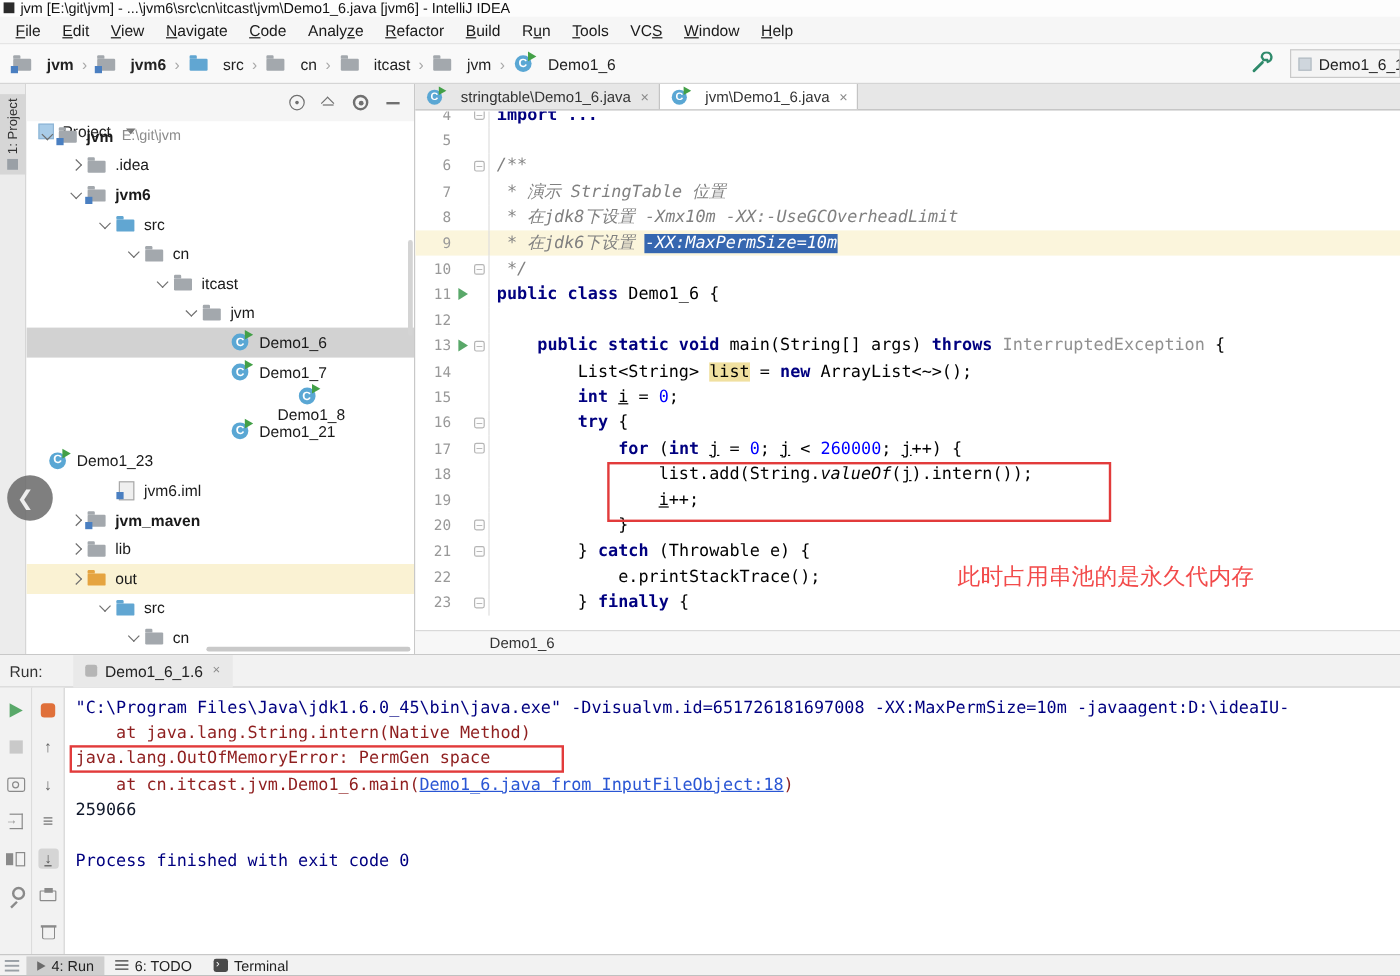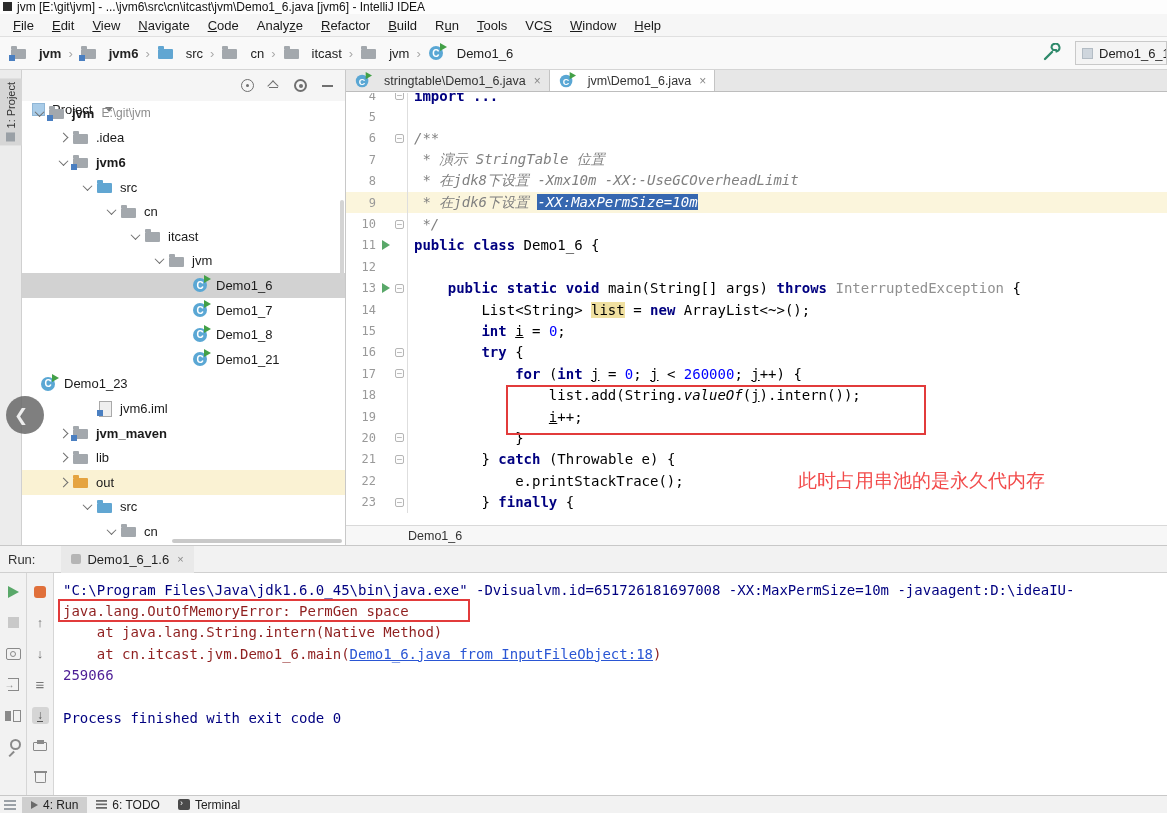--- a/index.html
+++ b/index.html
@@ -133,21 +133,21 @@
   .i-scroll-end::before { content:'↓'; color:#555; font-size:12px; border-bottom:1.5px solid #555; line-height:12px; }
   .i-print::before { content:''; width:12px; height:7px; border:1.5px solid #8a8a8a; border-radius:1px; }
   .i-print::after { content:''; position:absolute; top:2px; width:7px; height:4px; background:#8a8a8a; }
   .i-clear::before { content:''; width:9px; height:10px; border:1.5px solid #8a8a8a; border-top:none; border-radius:0 0 2px 2px; }
   .i-clear::after { content:''; position:absolute; top:2px; width:13px; height:1.5px; background:#8a8a8a; }
 
   .console { position:absolute; left:55px; top:27px; right:0; bottom:0; padding:6px 0 0 8px; overflow:hidden; }
   .crow2 { height:21.4px; font-family:"DejaVu Sans Mono", monospace; font-size:14px; white-space:pre; position:relative; display:flex; align-items:center; }
   .ct-sys { color:#000080; }
   .ct-err { color:#8f1f1f; }
-  .ct-out { color:#4c1d95; }
+  .ct-out { color:#0f172a; }
   .ct-link { color:#2a56d4; text-decoration:underline; }
   .cbox { position:absolute; left:-5px; top:-1px; width:412px; height:23px; border:2px solid #e23b3b; pointer-events:none; }
 
   
   .statusbar { position:absolute; left:0; top:795px; width:100%; height:18px; background:#f2f2f2; border-top:1px solid #c8c8c8; display:flex; align-items:center; padding-left:2px; }
   .sb-grip { width:12px; height:10px; margin:0 6px 0 2px; background:linear-gradient(#9aa0a6 2px, transparent 2px) 0 0/12px 4px; }
   .sb-item { display:flex; align-items:center; gap:5px; font-size:12px; color:#222; padding:1px 9px; height:16px; }
   .sb-item.active { background:#cfcfcf; }
   .s-play { width:0; height:0; border-left:7px solid #6a6a6a; border-top:4.5px solid transparent; border-bottom:4.5px solid transparent; }
   .s-todo { width:11px; height:9px; background:linear-gradient(#6a6a6a 1.5px, transparent 1.5px) 0 0/11px 3.5px; }
@@ -343,21 +343,21 @@
         <div class="trow selected" style="padding-left: 152px;">
           <span class="chevslot"></span>
           <span class="ticon16 f-class"></span>
           <span class="tlabel">Demo1_6</span>
         </div>
         <div class="trow " style="padding-left: 152px;">
           <span class="chevslot"></span>
           <span class="ticon16 f-class"></span>
           <span class="tlabel">Demo1_7</span>
         </div>
-        <div class="trow " style="padding-left: 152px;">
+        <div class="trow " style="padding-left: 152px; flex-direction: column;">
           <span class="chevslot"></span>
           <span class="ticon16 f-class"></span>
           <span class="tlabel">Demo1_8</span>
         </div>
         <div class="trow " style="padding-left: 152px;">
           <span class="chevslot"></span>
           <span class="ticon16 f-class"></span>
           <span class="tlabel">Demo1_21</span>
         </div>
         <div class="trow " style="">
@@ -584,22 +584,22 @@
         <div class="ricon i-rerun"></div>
         <div class="ricon i-up">↑</div>
         <div class="ricon i-down">↓</div>
         <div class="ricon i-wrap"></div>
         <div class="ricon i-scroll-end"></div>
         <div class="ricon i-print"></div>
         <div class="ricon i-clear"></div>
       </div>
     <div class="console" id="console">
         <div class="crow2"><span class="ct-sys">"C:\Program Files\Java\jdk1.6.0_45\bin\java.exe" -Dvisualvm.id=651726181697008 -XX:MaxPermSize=10m -javaagent:D:\ideaIU-</span></div>
+        <div class="crow2"><span class="ct-err">    at java.lang.String.intern(Native Method)</span></div>
         <div class="crow2"><span class="cbox"></span><span class="ct-err">java.lang.OutOfMemoryError: PermGen space</span></div>
-        <div class="crow2"><span class="ct-err">    at java.lang.String.intern(Native Method)</span></div>
         <div class="crow2"><span class="ct-err">    at cn.itcast.jvm.Demo1_6.main(</span><span class="ct-link">Demo1_6.java from InputFileObject:18</span><span class="ct-err">)</span></div>
         <div class="crow2"><span class="ct-out">259066</span></div>
         <div class="crow2"></div>
         <div class="crow2"><span class="ct-sys">Process finished with exit code 0</span></div>
       </div>
   </div>
 
   <div class="statusbar" id="status-bar">
     <span class="sb-grip"></span>
   <div class="sb-item active">

